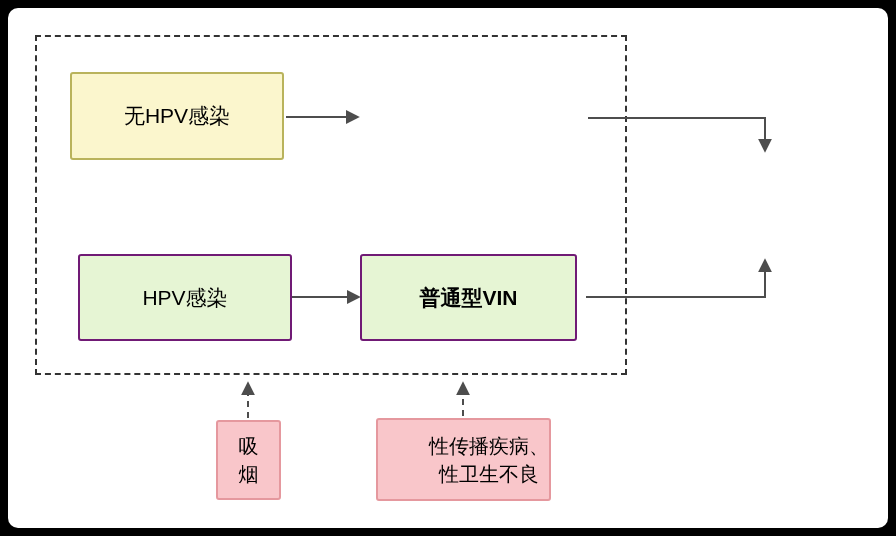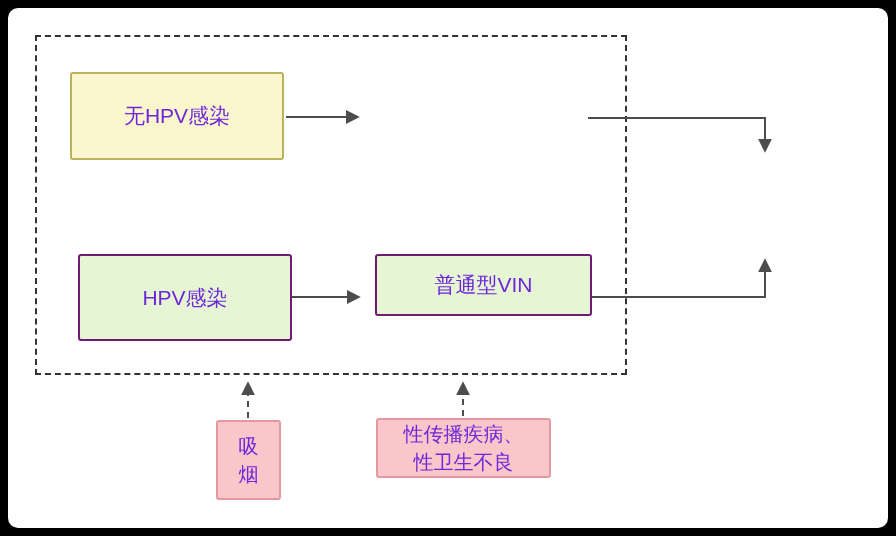--- a/index.html
+++ b/index.html
@@ -51,21 +51,21 @@
     stroke-dasharray: 6 5;
   }
   .node {
     position: absolute;
     box-sizing: border-box;
     display: flex;
     align-items: center;
     justify-content: center;
     text-align: center;
     border-radius: 3px;
-    color: #6d28d9;
+    color: #000000;
     font-size: 21px;
     line-height: 28px;
   }
   .node .label {
     white-space: pre-line;
   }
   .node-yellow {
     background: #fbf6cd;
     border: 2px solid #b9b35c;
   }
@@ -79,23 +79,23 @@
     border: 2px solid #333333;
   }
   .node-pink {
     background: #f9c6ca;
     border: 2px solid #e5989e;
   }
   #node-no-hpv   { left: 70px;  top: 72px;  width: 214px; height: 88px; }
   #node-lichen   { left: 366px; top: 78px;  width: 220px; height: 83px; }
   #node-scc      { left: 668px; top: 158px; width: 194px; height: 94px; }
   #node-hpv      { left: 70px;  top: 254px; width: 214px; height: 87px; }
-  #node-usualvin { left: 367px; top: 254px; width: 217px; height: 62px; }
+  #node-usualvin { left: 352px; top: 254px; width: 217px; height: 87px; font-weight: bold; }
   #node-smoking  { left: 216px; top: 420px; width: 65px;  height: 80px; font-size: 20px; }
-  #node-std      { left: 376px; top: 418px; width: 175px; height: 60px; font-size: 20px; }
+  #node-std      { left: 376px; top: 418px; width: 175px; height: 83px; font-size: 20px; justify-content: flex-end; }
 </style>
 </head>
 <body>
 
 <div class="stage">
   <div class="panel"></div>
 
   <div class="dashed-region"></div>
 
   <svg class="arrows" viewBox="0 0 896 536" xmlns="http://www.w3.org/2000/svg">

